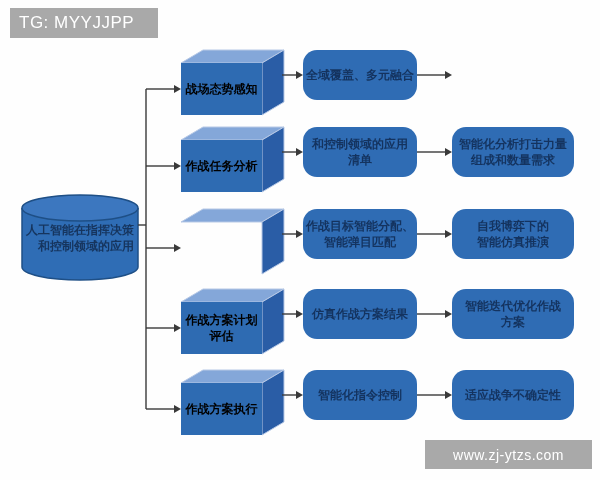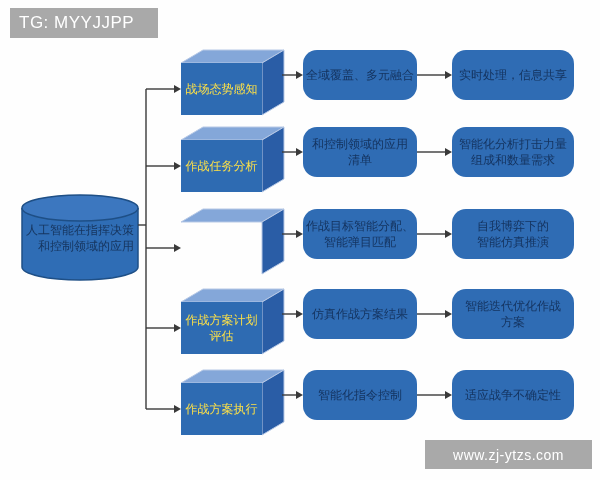--- a/index.html
+++ b/index.html
@@ -12,27 +12,27 @@
 
   .wm{
     background:#a9a9a9;color:#ffffff;letter-spacing:.5px;
     display:flex;align-items:center;
   }
   .wm-top{left:10px;top:8px;width:148px;height:30px;font-size:17px;padding-left:9px;}
   .wm-bottom{left:425px;top:440px;width:167px;height:29px;font-size:14px;justify-content:center;}
 
   .txt{
     display:flex;align-items:center;justify-content:center;text-align:center;
-    white-space:pre-line;font-weight:normal;color:#173863;
+    white-space:pre-line;font-weight:bold;color:#173863;
     font-size:12px;line-height:16px;
   }
   .cyl-label{left:22px;top:214px;width:116px;height:48px;color:#16355e;text-align:right;}
   .cube-front{
     left:181px;width:81px;height:52px;background:#2e6bb2;
-    color:#fde047;
+    color:#000000;
   }
   .pbox{
     height:50px;border-radius:14px;background:#2f6cb4;color:#14335f;
     padding:2px 3px;
   }
   .col1{left:303px;width:114px;}
   .col2{left:452px;width:122px;}
 </style>
 </head>
 <body>
@@ -100,21 +100,20 @@
 
   <div class="overlay wm wm-top">
     <span>TG: MYYJJPP</span>
   </div>
 
   <div class="overlay txt cyl-label">人工智能在指挥决策
 和控制领域的应用</div>
 
   <div class="overlay txt cube-front" style="top:63px">战场态势感知</div>
   <div class="overlay txt pbox col1" style="top:50px">全域覆盖、多元融合</div>
-  <div class="overlay txt pbox col2" style="top:50px">实时处理，信息共享</div>
 
   <div class="overlay txt cube-front" style="top:140px">作战任务分析</div>
   <div class="overlay txt pbox col1" style="top:127px">和控制领域的应用
 清单</div>
   <div class="overlay txt pbox col2" style="top:127px">智能化分析打击力量
 组成和数量需求</div>
 
   <div class="overlay txt pbox col1" style="top:209px">作战目标智能分配、
 智能弹目匹配</div>
   <div class="overlay txt pbox col2" style="top:209px">自我博弈下的

